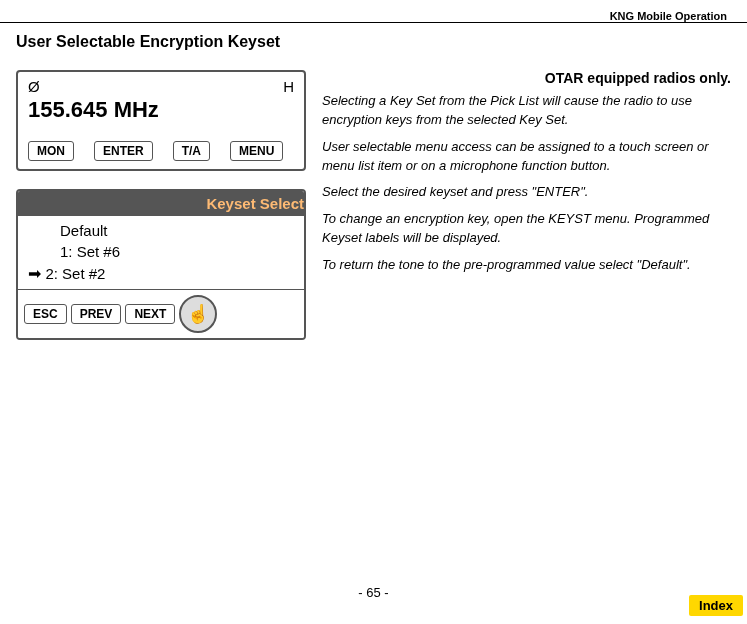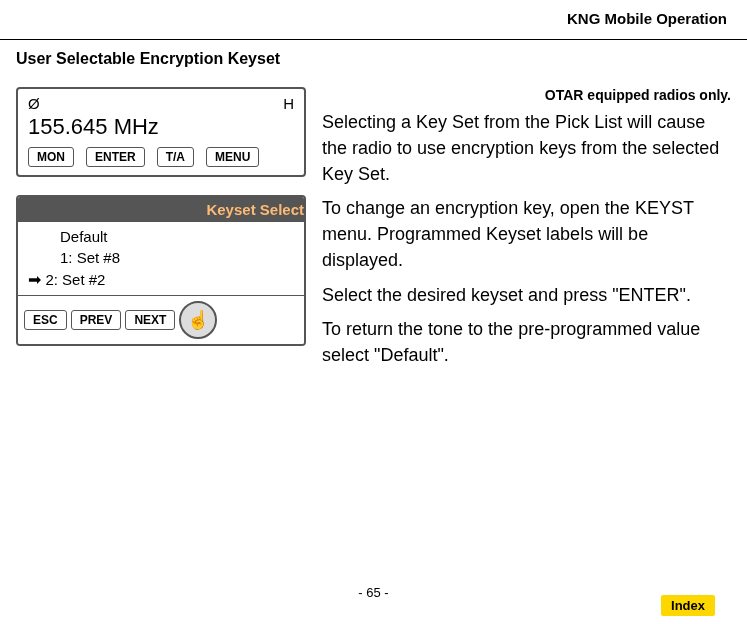--- a/index.html
+++ b/index.html
@@ -9,23 +9,23 @@
       font-family: Arial, sans-serif;
       font-size: 14px;
       background: #fff;
       color: #000;
       position: relative;
       overflow: hidden;
     }
 
     .page-header {
       text-align: right;
-      font-size: 15px;
-      font-weight: bold;
-      padding: 10px 20px 12px 20px;
+      font-size: 11px;
+      font-weight: bold;
+      padding: 10px 20px 0 20px;
       border-bottom: 1px solid #000;
     }
 
     .content {
       display: flex;
       padding: 12px 16px 0 16px;
       gap: 16px;
     }
 
     .left-column {
@@ -61,27 +61,27 @@
     }
 
     .radio-channel-name {
       font-size: 22px;
       font-weight: bold;
       line-height: 1.25;
     }
 
     .radio-frequency {
       font-size: 22px;
-      font-weight: normal;
-      margin-bottom: 7px;
+      font-weight: bold;
+      margin-bottom: 18px;
     }
 
     .radio-buttons {
       display: flex;
-      gap: 12px;
+      gap: 20px;
     }
 
     .radio-btn {
       border: 1.5px solid #555;
       border-radius: 3px;
       padding: 2px 8px;
       font-size: 12px;
       font-weight: bold;
       background: #fff;
       cursor: pointer;
@@ -158,44 +158,45 @@
 
     
     .otar-title {
       font-size: 14px;
       font-weight: bold;
       margin-bottom: 6px;
       text-align: right;
     }
 
     .otar-para {
-      font-size: 18px;
+      font-size: 13px;
       margin-bottom: 8px;
       line-height: 1.45;
+      font-style: italic;
     }
 
     
     .page-footer {
       position: absolute;
       bottom: 24px;
       left: 0;
       right: 0;
       display: flex;
       justify-content: center;
       align-items: center;
     }
 
     .page-number {
       font-size: 13px;
       text-align: center;
     }
 
     .index-badge {
       position: absolute;
-      right: 32px;
+      right: 4px;
       bottom: 8px;
       background: #FFD700;
       color: #000;
       font-size: 13px;
       font-weight: bold;
       padding: 3px 10px;
       border-radius: 2px;
     }
 
     .keyset-buttons-row {
@@ -236,21 +237,21 @@
       </div>
     </div>
 
     <div class="keyset-display">
       <div class="keyset-header">Keyset Select</div>
       <div class="keyset-items">
         <div class="keyset-item keyset-item-indent">
           <span>Default</span>
         </div>
         <div class="keyset-item keyset-item-indent">
-          <span>1: Set #8</span>
+          <span>1: Set #6</span>
         </div>
         <div class="keyset-item">
           <span class="keyset-arrow">➡</span>
           <span>2: Set #2</span>
         </div>
       </div>
       <div class="keyset-buttons-row">
         <button class="keyset-btn">ESC</button>
         <button class="keyset-btn">PREV</button>
         <button class="keyset-btn">NEXT</button>
@@ -259,22 +260,23 @@
             <span style="font-size:18px;">☝</span>
           </div>
         </div>
       </div>
     </div>
   </div>
 
   <div class="right-column">
     <div class="otar-title">OTAR equipped radios only.</div>
     <p class="otar-para">Selecting a Key Set from the Pick List will cause the radio to use encryption keys from the selected Key Set.</p>
+    <p class="otar-para">User selectable menu access can be assigned to a touch screen or menu list item or on a microphone function button.</p>
+    <p class="otar-para">Select the desired keyset and press "ENTER".</p>
     <p class="otar-para">To change an encryption key, open the KEYST menu. Programmed Keyset labels will be displayed.</p>
-    <p class="otar-para">Select the desired keyset and press "ENTER".</p>
     <p class="otar-para">To return the tone to the pre-programmed value select "Default".</p>
   </div>
 </div>
 
 <div class="page-footer">
   <span class="page-number">- 65 -</span>
 </div>
 <div class="index-badge">Index</div>
 
 </body></html>

